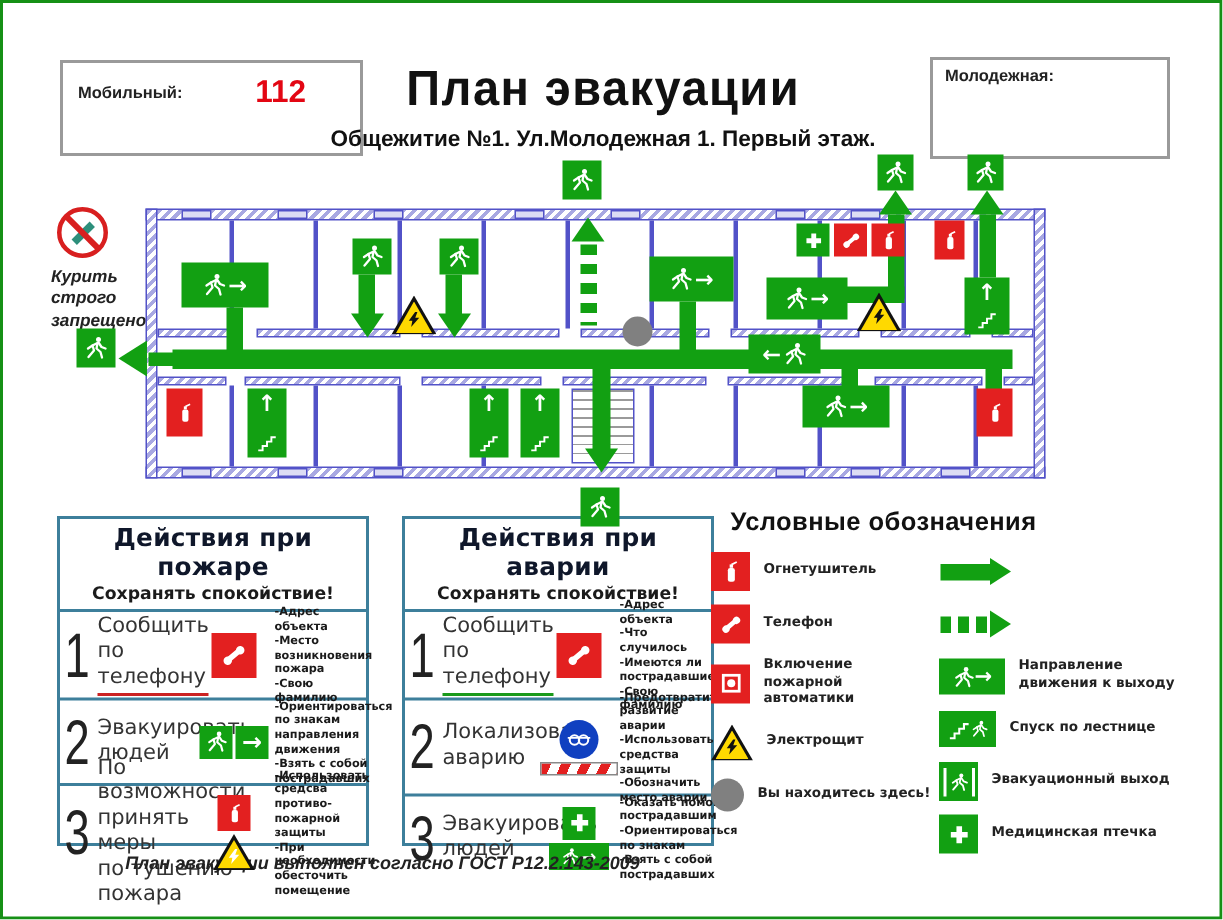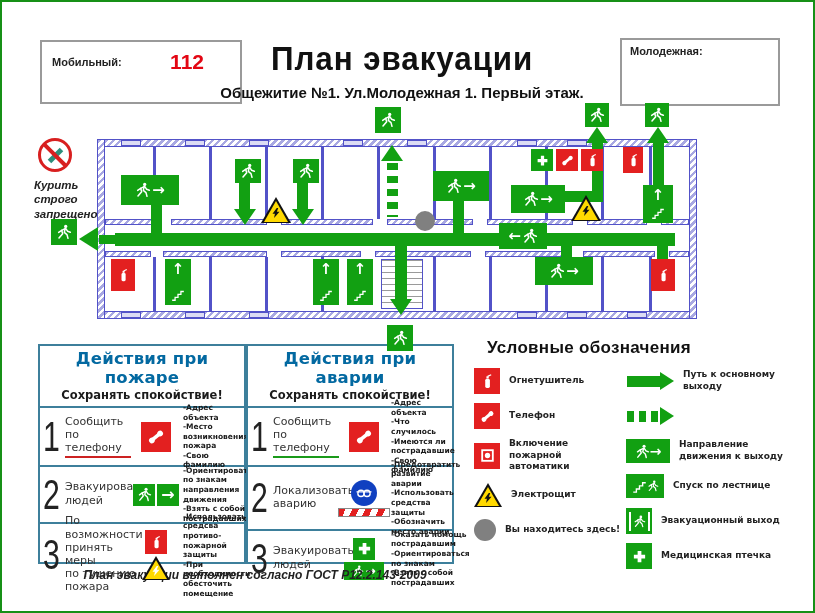--- a/index.html
+++ b/index.html
@@ -52,26 +52,26 @@
   .ytri{position:absolute;width:30px;height:26px;z-index:6}
   .ytri .t1{position:absolute;inset:0;background:#111;clip-path:polygon(50% 0,100% 100%,0 100%)}
   .ytri .t2{position:absolute;left:3px;top:4px;width:24px;height:21px;background:var(--yl);clip-path:polygon(50% 0,100% 100%,0 100%)}
   .ytri svg{position:absolute;left:9px;top:9px;width:12px;height:14px;color:#111;z-index:2}
   .ucircle{position:absolute;width:20px;height:20px;border-radius:50%;background:#808080;z-index:6}
   .stairbox{position:absolute;background:repeating-linear-gradient(to bottom,#9a9a9a 0 1px,#fff 1px 6px);border:1px solid var(--wall);z-index:2}
 
   
   .panel{top:342px;width:208px;height:220px;border:2px solid var(--pb);background:#fff;font-family:"DejaVu Sans",sans-serif}
   .phead{border-bottom:2px solid var(--pb);text-align:center;padding:3px 2px 4px}
-  .ptitle{font-size:16.5px;font-weight:bold;color:#0369a1;letter-spacing:.2px}
+  .ptitle{font-size:16.5px;font-weight:bold;color:#0f172a;letter-spacing:.2px}
   .psub{font-size:11.5px;font-weight:bold;color:#1b1b1b;margin-top:1px}
   .step{display:flex;align-items:center;padding:2px 3px;height:57px}
   .step + .step{border-top:2px solid var(--pb)}
   .num{width:22px;font-size:42px;line-height:.9;color:#222;font-family:"Liberation Sans",sans-serif;transform:scaleX(.72);transform-origin:left center;flex:none}
-  .act{width:66px;font-size:11px;color:#333;line-height:1.2;flex:none}
+  .act{width:66px;font-size:14px;color:#333;line-height:1.2;flex:none}
   .act span{display:inline-block;padding-bottom:2px}
   .ul-red span{border-bottom:2.5px solid #c22;}
   .ul-grn span{border-bottom:2.5px solid #1a9a1a;}
   .ico{width:50px;display:flex;flex-direction:column;align-items:center;justify-content:center;gap:2px;flex:none}
   .ico .rbox{background:var(--r);display:flex;align-items:center;justify-content:center}
   .ico .gbox{background:var(--g);display:flex;align-items:center;justify-content:center;gap:1px;color:#fff}
   .ico svg{color:#fff}
   .notes{flex:1;font-size:7.5px;font-weight:bold;color:#1a1a1a;line-height:1.28;padding-left:2px}
   .tape{width:52px;height:9px;border:1px solid #888;background:repeating-linear-gradient(115deg,#e32020 0 6px,#fff 6px 12px)}
   .gogg{width:26px;height:26px;border-radius:50%;background:#1040c0;display:flex;align-items:center;justify-content:center}
@@ -462,21 +462,21 @@
       </div>
       <div class="notes pre">-Использовать
 средсва противо-
 пожарной защиты
 -При необходимости
 обесточить
 помещение</div>
     </div>
   </div>
 
-  <div class="abs panel" style="left:244px">
+  <div class="abs panel" style="left:266px">
     <div class="phead">
       <div class="ptitle">Действия при аварии</div>
       <div class="psub">Сохранять спокойствие!</div>
     </div>
     <div class="step">
       <div class="num">1</div>
       <div class="act ul-grn"><span class="pre">Сообщить
 по телефону</span></div>
       <div class="ico">
         <span class="rbox" style="width:30px;height:30px">
@@ -583,21 +583,20 @@
             </span>
           <span class="lbl">Вы находитесь здесь!</span>
         </div>
       </div>
       <div class="rcol">
         <div class="lrow">
           <span class="lic" style="width:48px">
               <span class="arrbar"></span>
               <span class="arrhead"></span>
             </span>
-          <span class="lbl" style="width:112px">Путь к основному выходу</span>
         </div>
         <div class="lrow">
           <span class="lic" style="width:48px">
               <span class="arrbar dash"></span>
               <span class="arrhead"></span>
             </span>
         </div>
         <div class="lrow">
           <span class="lic grn" style="width:44px;height:24px">
               <svg>

